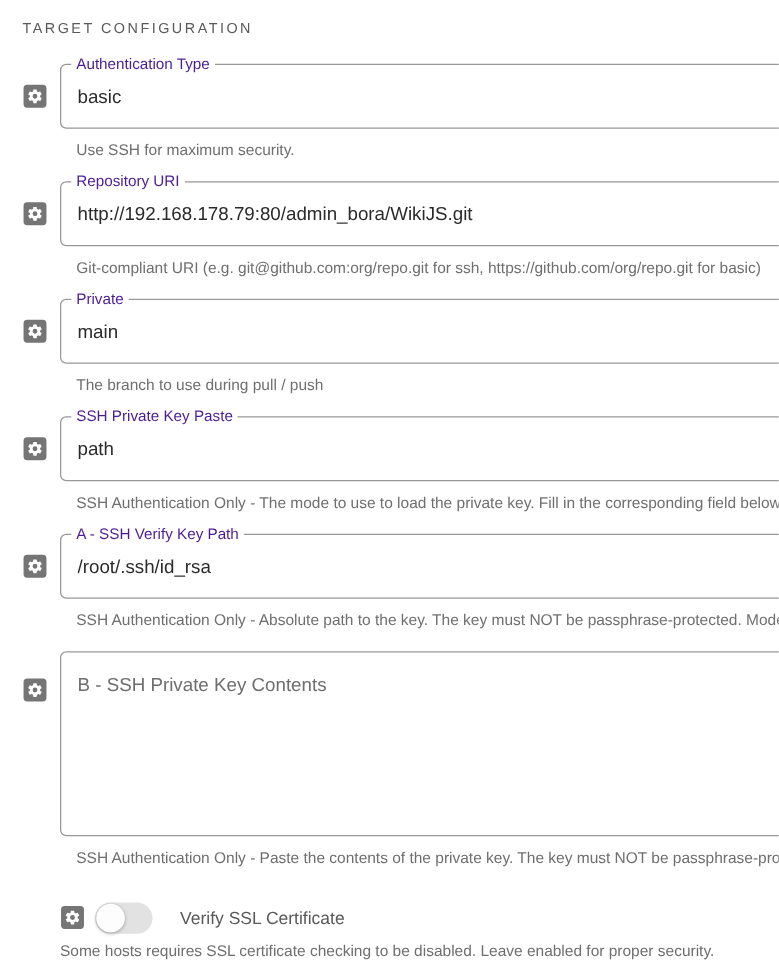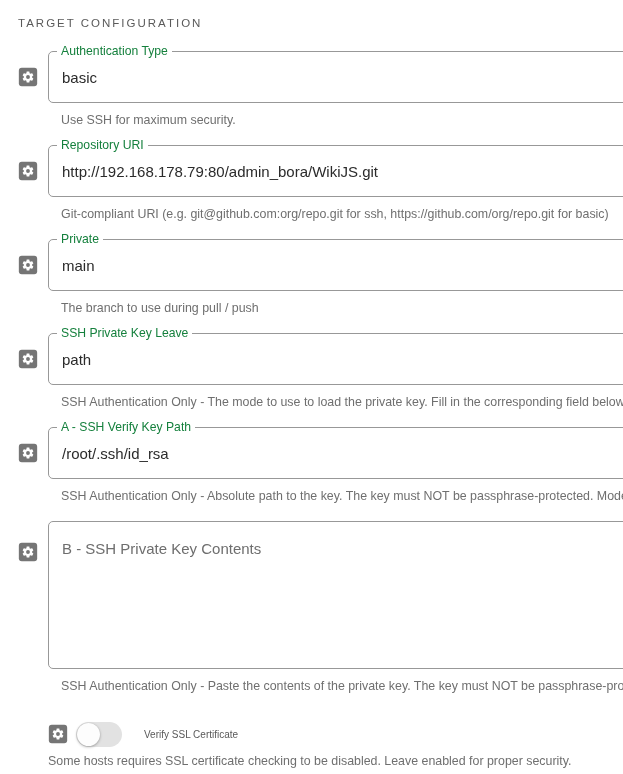--- a/index.html
+++ b/index.html
@@ -46,21 +46,21 @@
   .textarea-group .outline-box { height: 148px; align-items: flex-start; }
 
   .notch-label {
     position: absolute;
     top: -8px;
     left: 8px;
     padding: 0 4px;
     background: #ffffff;
     font-size: 12.2px;
     line-height: 15px;
-    color: #15803d;
+    color: #4c1d95;
     white-space: nowrap;
   }
 
   .field-input {
     width: 100%;
     border: none;
     outline: none;
     background: transparent;
     padding: 0 0 0 13px;
     font-family: "Liberation Sans", "DejaVu Sans", sans-serif;
@@ -110,21 +110,21 @@
   .switch-thumb {
     position: absolute;
     top: 1px; left: 1px;
     width: 23px; height: 23px;
     border-radius: 50%;
     background: #fdfdfd;
     box-shadow: 0 1px 3px rgba(0,0,0,0.28), 0 0 1px rgba(0,0,0,0.15);
   }
   .switch-label {
     margin-left: 22px;
-    font-size: 10px;
+    font-size: 14px;
     color: #595959;
     white-space: nowrap;
   }
   .switch-hint { margin-top: 7px; margin-left: 0; }
 </style>
 </head>
 <body>
 
 <div class="page">
 
@@ -167,21 +167,21 @@
       </div>
       <div class="hint">The branch to use during pull / push</div>
     </div>
 
     <div class="group">
       <svg class="prefix-icon" viewBox="0 0 24 24">
         <rect x="1" y="1" width="22" height="22" rx="3.5" fill="#757575"></rect>
         <path fill="#ffffff" fill-rule="evenodd" transform="matrix(.66 0 0 .66 4.08 4.08)" d="M12,15.5A3.5,3.5 0 0,1 8.5,12A3.5,3.5 0 0,1 12,8.5A3.5,3.5 0 0,1 15.5,12A3.5,3.5 0 0,1 12,15.5M19.43,12.97C19.47,12.65 19.5,12.33 19.5,12C19.5,11.67 19.47,11.34 19.43,11L21.54,9.37C21.73,9.22 21.78,8.95 21.66,8.73L19.66,5.27C19.54,5.05 19.27,4.96 19.05,5.05L16.56,6.05C16.04,5.66 15.5,5.32 14.87,5.07L14.5,2.42C14.46,2.18 14.25,2 14,2H10C9.75,2 9.54,2.18 9.5,2.42L9.13,5.07C8.5,5.32 7.96,5.66 7.44,6.05L4.95,5.05C4.73,4.96 4.46,5.05 4.34,5.27L2.34,8.73C2.21,8.95 2.27,9.22 2.46,9.37L4.57,11C4.53,11.34 4.5,11.67 4.5,12C4.5,12.33 4.53,12.65 4.57,12.97L2.46,14.63C2.27,14.78 2.21,15.05 2.34,15.27L4.34,18.73C4.46,18.95 4.73,19.03 4.95,18.95L7.44,17.94C7.96,18.34 8.5,18.68 9.13,18.93L9.5,21.58C9.54,21.82 9.75,22 10,22H14C14.25,22 14.46,21.82 14.5,21.58L14.87,18.93C15.5,18.67 16.04,18.34 16.56,17.94L19.05,18.95C19.27,19.03 19.54,18.95 19.66,18.73L21.66,15.27C21.78,15.05 21.73,14.78 21.54,14.63L19.43,12.97Z"></path>
       </svg>
       <div class="outline-box">
-        <span class="notch-label">SSH Private Key Leave</span>
+        <span class="notch-label">SSH Private Key Paste</span>
         <input class="field-input" type="text" value="path" style="">
       </div>
       <div class="hint">SSH Authentication Only - The mode to use to load the private key. Fill in the corresponding field below.</div>
     </div>
 
     <div class="group">
       <svg class="prefix-icon" viewBox="0 0 24 24">
         <rect x="1" y="1" width="22" height="22" rx="3.5" fill="#757575"></rect>
         <path fill="#ffffff" fill-rule="evenodd" transform="matrix(.66 0 0 .66 4.08 4.08)" d="M12,15.5A3.5,3.5 0 0,1 8.5,12A3.5,3.5 0 0,1 12,8.5A3.5,3.5 0 0,1 15.5,12A3.5,3.5 0 0,1 12,15.5M19.43,12.97C19.47,12.65 19.5,12.33 19.5,12C19.5,11.67 19.47,11.34 19.43,11L21.54,9.37C21.73,9.22 21.78,8.95 21.66,8.73L19.66,5.27C19.54,5.05 19.27,4.96 19.05,5.05L16.56,6.05C16.04,5.66 15.5,5.32 14.87,5.07L14.5,2.42C14.46,2.18 14.25,2 14,2H10C9.75,2 9.54,2.18 9.5,2.42L9.13,5.07C8.5,5.32 7.96,5.66 7.44,6.05L4.95,5.05C4.73,4.96 4.46,5.05 4.34,5.27L2.34,8.73C2.21,8.95 2.27,9.22 2.46,9.37L4.57,11C4.53,11.34 4.5,11.67 4.5,12C4.5,12.33 4.53,12.65 4.57,12.97L2.46,14.63C2.27,14.78 2.21,15.05 2.34,15.27L4.34,18.73C4.46,18.95 4.73,19.03 4.95,18.95L7.44,17.94C7.96,18.34 8.5,18.68 9.13,18.93L9.5,21.58C9.54,21.82 9.75,22 10,22H14C14.25,22 14.46,21.82 14.5,21.58L14.87,18.93C15.5,18.67 16.04,18.34 16.56,17.94L19.05,18.95C19.27,19.03 19.54,18.95 19.66,18.73L21.66,15.27C21.78,15.05 21.73,14.78 21.54,14.63L19.43,12.97Z"></path>
       </svg>

